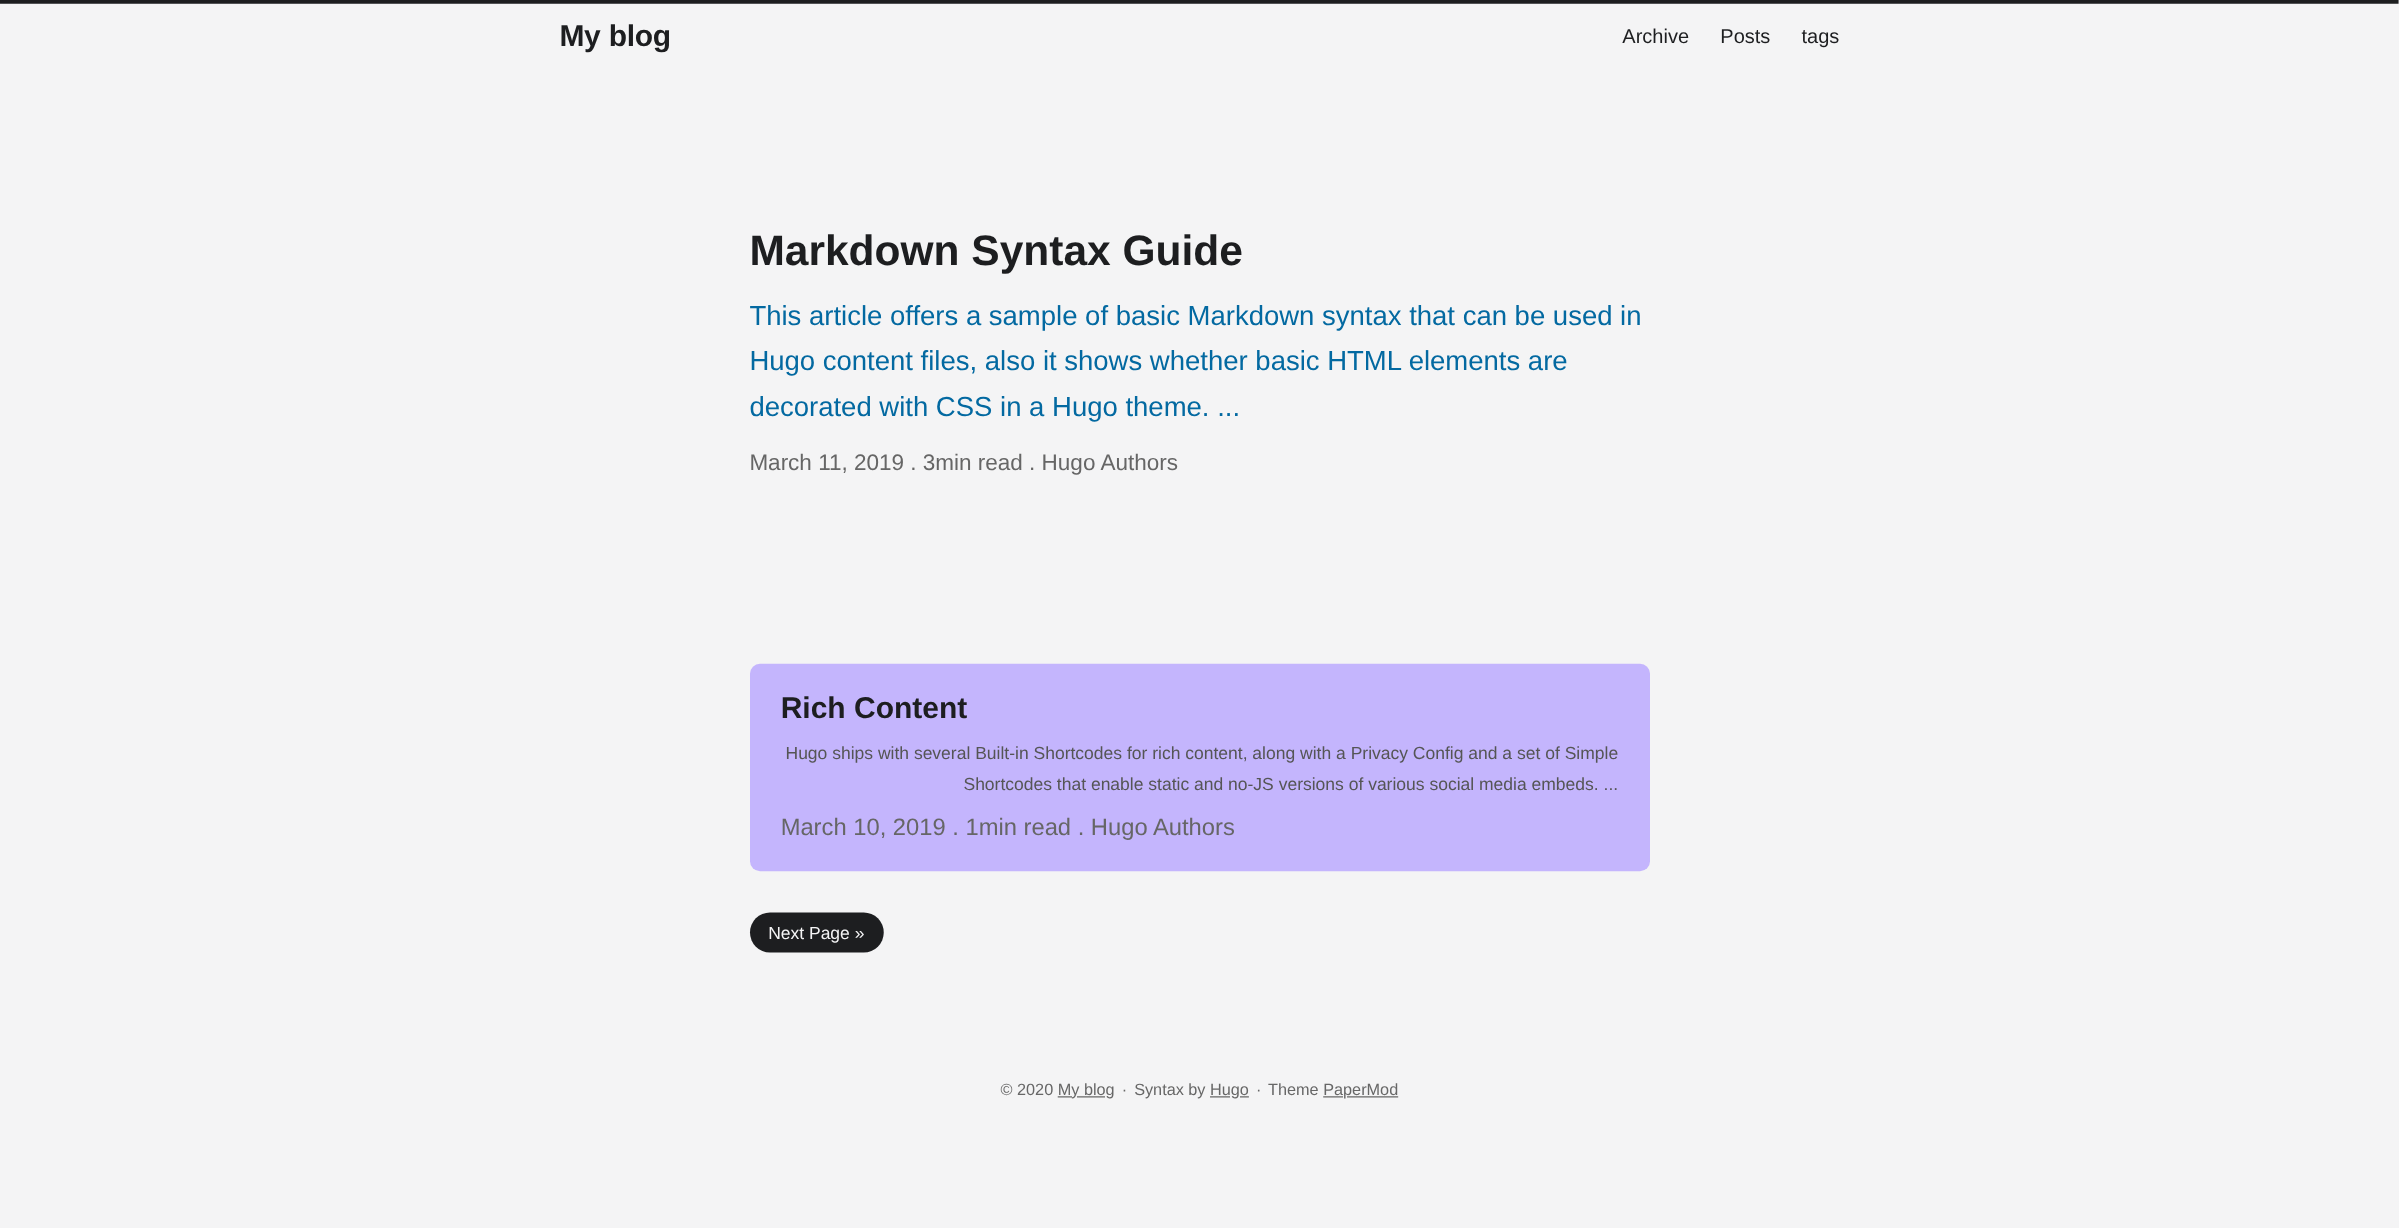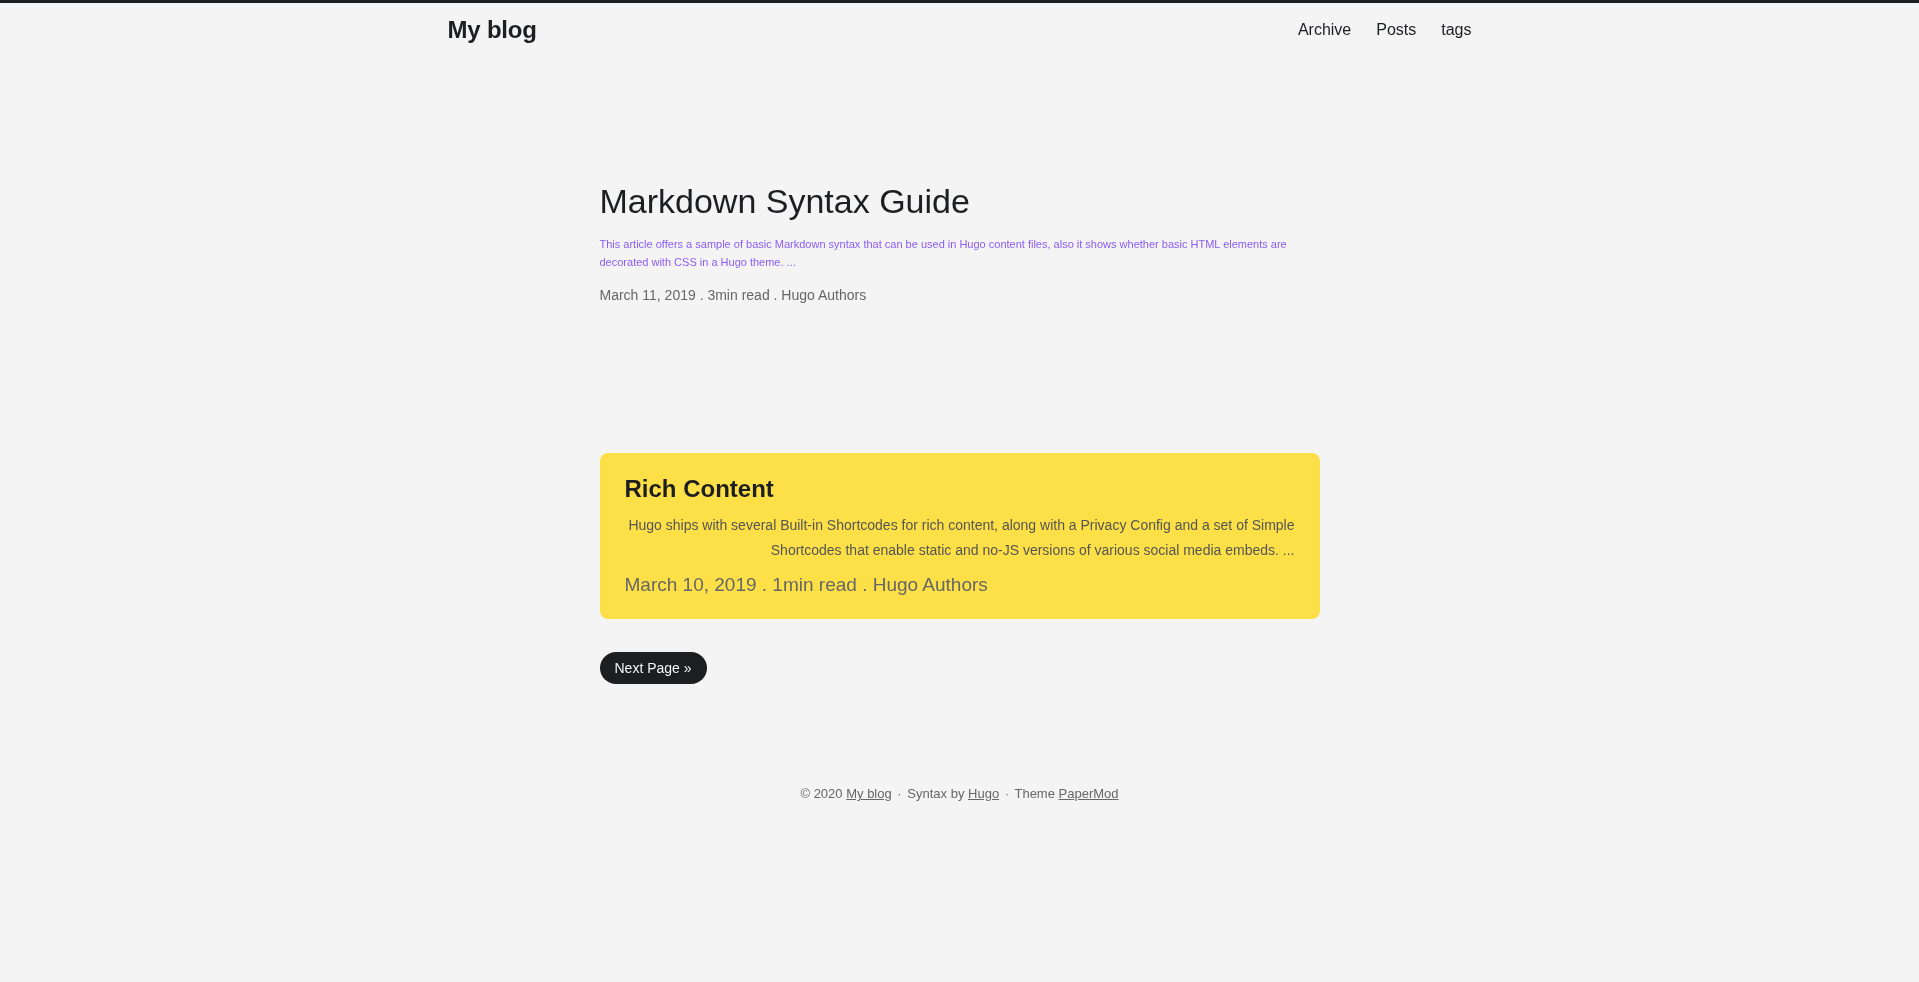--- a/index.html
+++ b/index.html
@@ -45,39 +45,39 @@
   }
 
   
   .first-entry {
     margin-top: 122px;
     margin-bottom: 150px;
     cursor: pointer;
   }
   .first-entry .entry-title {
     font-size: 34px;
-    font-weight: 400;
+    font-weight: 700;
     color: #1d1e20;
     line-height: 1.3;
     margin-bottom: 12px;
   }
   .first-entry .entry-desc {
-    font-size: 11px;
+    font-size: 22px;
     line-height: 1.65;
-    color: #8b5cf6;
+    color: #0369a1;
     margin-bottom: 16px;
   }
   .first-entry .entry-meta {
-    font-size: 14px;
+    font-size: 18px;
     color: #666666;
   }
 
   
   .post-entry {
-    background: #fde047;
+    background: #c4b5fd;
     border-radius: 8px;
     padding: 20px 25px 23px;
     margin-bottom: 33px;
     cursor: pointer;
   }
   .post-entry .entry-title {
     font-size: 24px;
     font-weight: 700;
     color: #1d1e20;
     line-height: 1.3;

